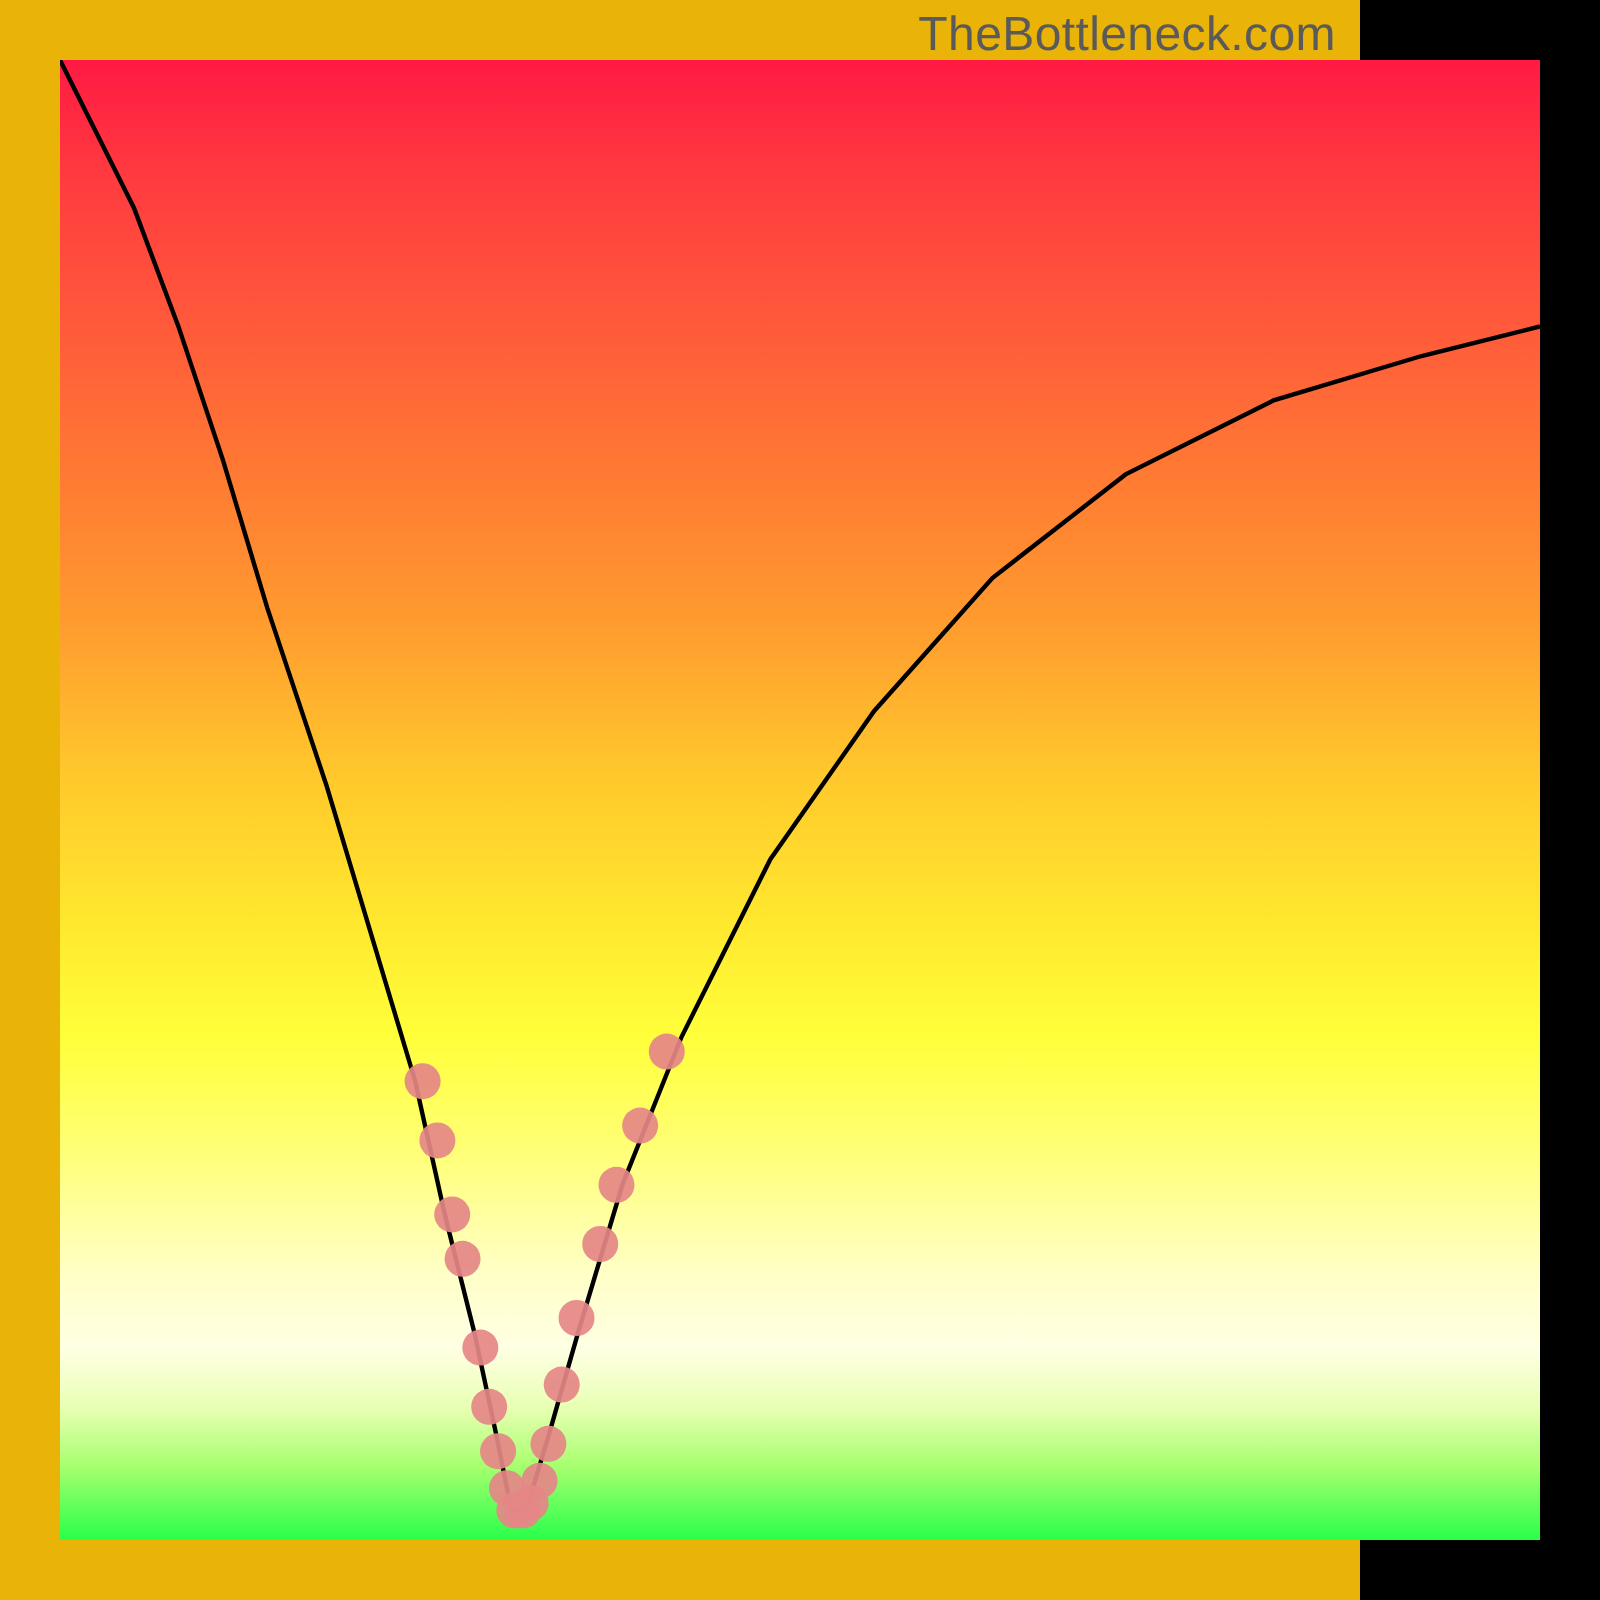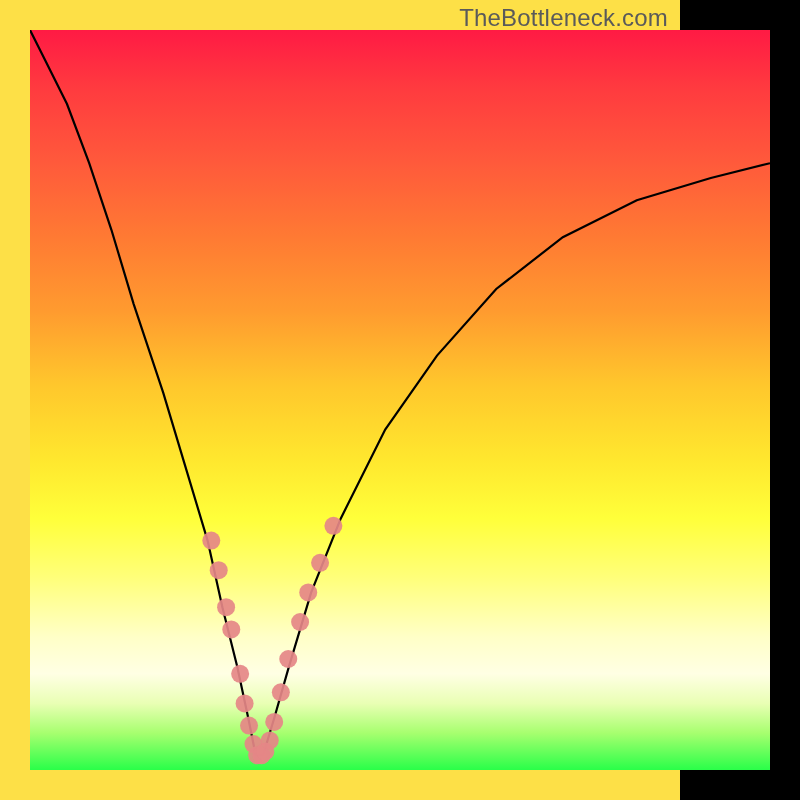--- a/index.html
+++ b/index.html
@@ -8,21 +8,21 @@
     width: 800px;
     height: 800px;
     overflow: hidden;
     background: #000;
     font-family: Arial, Helvetica, sans-serif;
   }
   .frame {
     position: relative;
     width: 680px;
     height: 800px;
-    background: #fde047;
+    background: #eab308;
   }
   .watermark {
     position: absolute;
     top: 4px;
     right: 12px;
     color: #5a5a5a;
     font-size: 24px;
     font-weight: 500;
     letter-spacing: 0.2px;
     z-index: 10;

